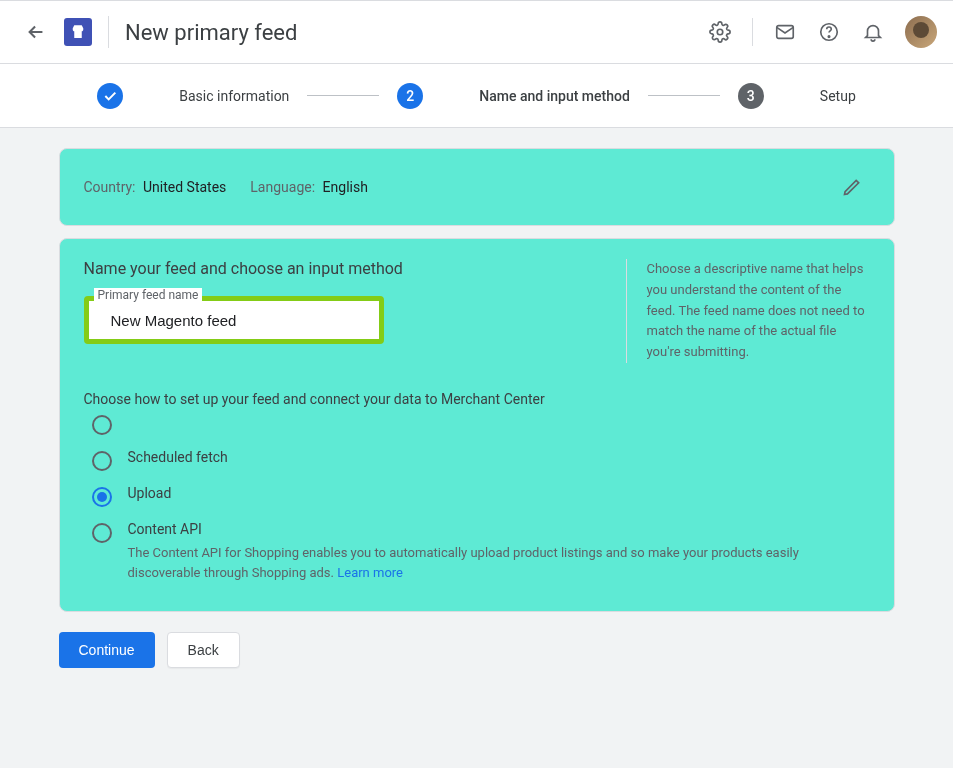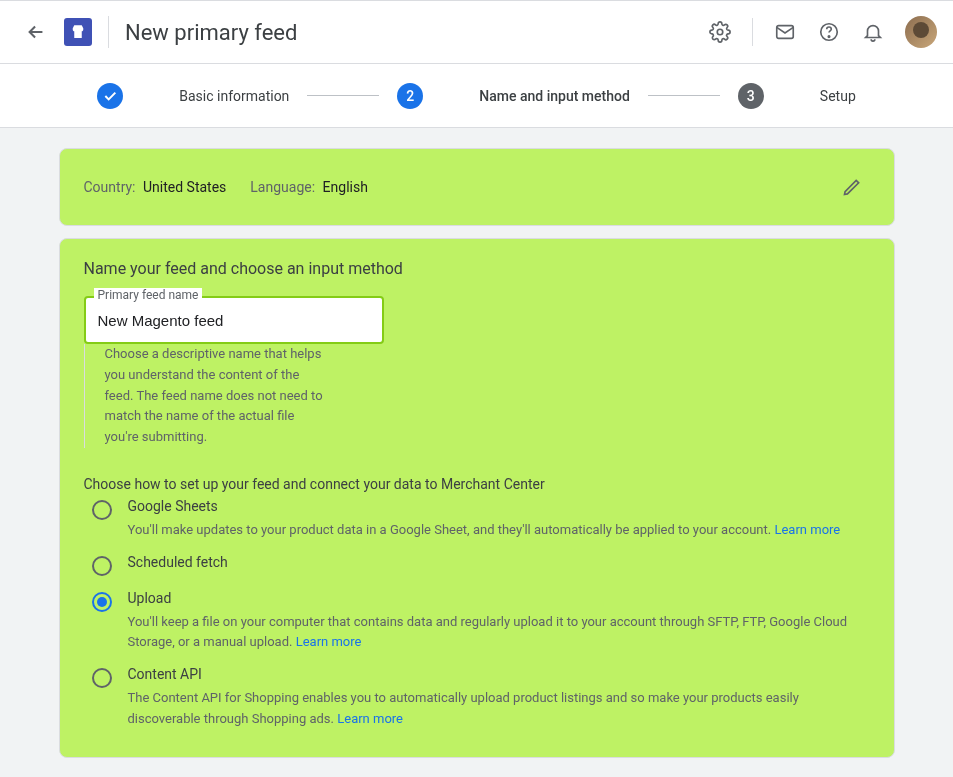--- a/index.html
+++ b/index.html
@@ -84,52 +84,52 @@
     .step-connector {
       width: 72px; height: 1px; background: #bdc1c6; margin: 0 18px;
     }
     .page-body {
       background: #f1f3f4;
       padding: 20px 0 40px;
       min-height: 640px;
     }
     .container { width: 836px; margin: 0 auto; }
     .card {
-      background: #bef264;
+      background: #5eead4;
       border: 1px solid #dadce0;
       border-radius: 8px;
       padding: 20px 24px;
       margin-bottom: 12px;
     }
     .summary-card {
       display: flex; align-items: center;
     }
     .summary-text { flex: 1; display:flex; gap:24px; font-size:14px;}
     .summary-label { color: #5f6368; }
     .summary-value { color: #202124; margin-left:4px;}
     .edit-btn { color:#5f6368; cursor:pointer; padding:8px; border-radius:50%;}
     .main-card .card-top {
-      display: flex;  flex-direction: column;
+      display: flex; gap: 32px;
     }
     .left-col { flex: 1; }
     .section-heading {
       font-size: 16px; color: #3c4043; margin-bottom: 18px;
     }
     .text-field {
       position: relative; width: 300px;
     }
     .text-field label {
       position: absolute; top: -8px; left: 10px;
       background: #fff; padding: 0 4px;
       font-size: 12px; color: #5f6368;
     }
     .text-field input {
       width: 100%; height: 48px;
-      border: 2px solid #84cc16; border-radius: 4px;
-      padding: 0 12px; font-size: 15px; color:#202124;
+      border: 5px solid #84cc16; border-radius: 4px;
+      padding: 0 22px; font-size: 15px; color:#202124;
       outline: none;
     }
     .right-col {
       width: 244px;
       border-left: 1px solid #dadce0;
       padding-left: 20px;
       font-size: 13px; color: #5f6368; line-height: 1.6;
     }
     .choose-heading {
       font-size: 14px; color: #3c4043; margin: 28px 0 0;
@@ -263,38 +263,33 @@
             <input type="text" value="New Magento feed" style="">
           </div>
         </div>
         <div class="right-col">Choose a descriptive name that helps you understand the content of the feed. The feed name does not need to match the name of the actual file you're submitting.</div>
       </div>
 
       <div class="choose-heading">Choose how to set up your feed and connect your data to Merchant Center</div>
 
       <div class="radio-row">
         <div class="radio"></div>
-        <div class="radio-content">
-          <div class="radio-title">Google Sheets</div>
-          <div class="radio-desc"><span>You'll make updates to your product data in a Google Sheet, and they'll automatically be applied to your account.</span> <span class="link">Learn more</span></div>
-        </div>
       </div>
 
       <div class="radio-row">
         <div class="radio"></div>
         <div class="radio-content">
           <div class="radio-title">Scheduled fetch</div>
         </div>
       </div>
 
       <div class="radio-row">
         <div class="radio selected"></div>
         <div class="radio-content">
           <div class="radio-title">Upload</div>
-          <div class="radio-desc"><span>You'll keep a file on your computer that contains data and regularly upload it to your account through SFTP, FTP, Google Cloud Storage, or a manual upload.</span> <span class="link">Learn more</span></div>
         </div>
       </div>
 
       <div class="radio-row">
         <div class="radio"></div>
         <div class="radio-content">
           <div class="radio-title">Content API</div>
           <div class="radio-desc"><span>The Content API for Shopping enables you to automatically upload product listings and so make your products easily discoverable through Shopping ads.</span> <span class="link">Learn more</span></div>
         </div>
       </div>

